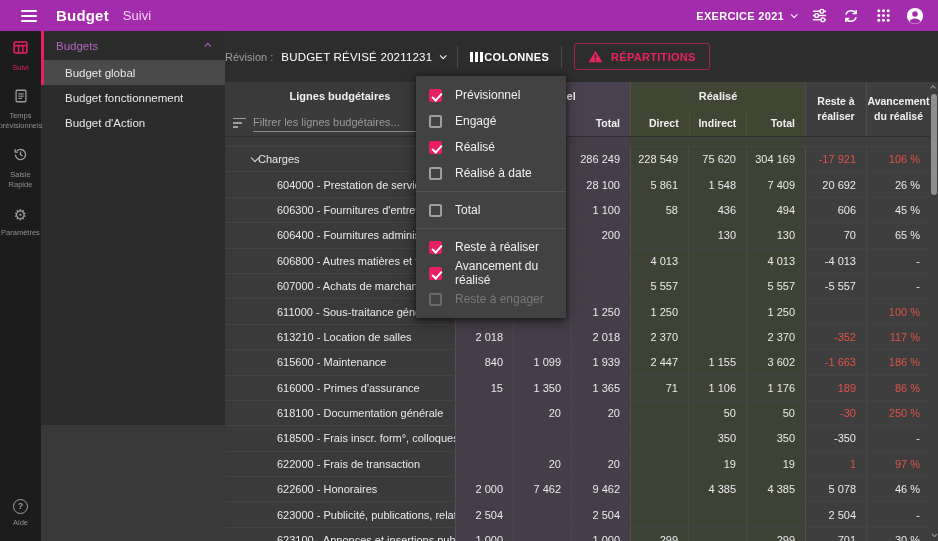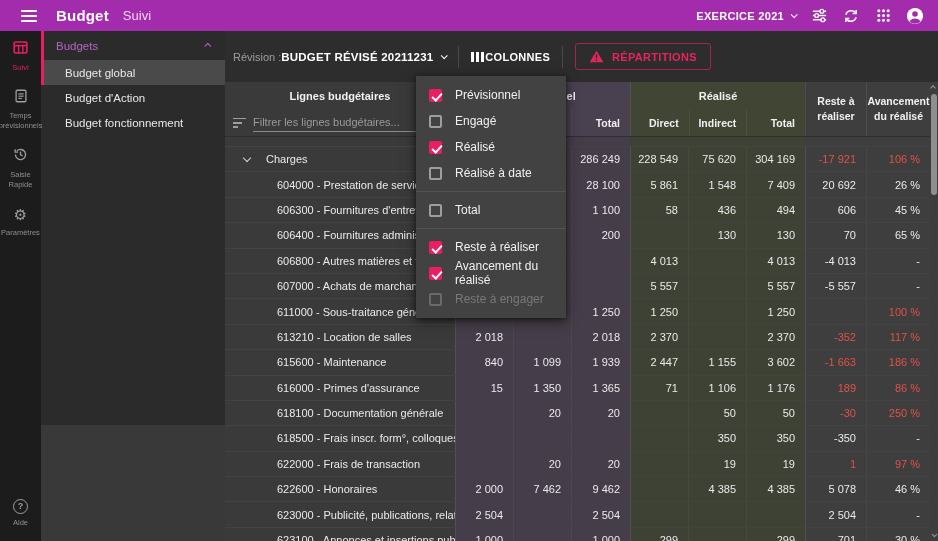--- a/index.html
+++ b/index.html
@@ -40,22 +40,22 @@
   .sb-header { height:29px; display:flex; align-items:center; justify-content:space-between;
     padding:0 14px 0 15px; color:#b465c4; font-size:11.5px; cursor:pointer; }
   .sb-item { height:25px; display:flex; align-items:center; padding-left:24px; color:#e8e8e8;
     font-size:11.5px; cursor:pointer; white-space:nowrap; }
   .sb-item.selected { background:#4a4a4a; }
 
   
   .main { position:absolute; left:225px; top:31px; width:713px; height:510px; background:#393939; }
 
   .toolbar { height:51px; background:#2d2d2d; display:flex; align-items:center; font-size:11px; }
-  .rev-label { color:#9e9e9e; margin-left:8px; }
-  .rev-value { color:#fff; font-weight:bold; font-size:11.5px; letter-spacing:.2px;
+  .rev-label { color:#9e9e9e; }
+  .rev-value { color:#fff; font-weight:normal; font-size:11.5px; margin-left:8px; letter-spacing:.2px;
     display:flex; align-items:center; gap:8px; cursor:pointer; }
   .tb-divider { width:1px; height:22px; background:#4a4a4a; margin:0 12px; }
   .btn-colonnes { display:flex; align-items:center; gap:1px; color:#fff; font-weight:bold;
     letter-spacing:.3px; cursor:pointer; background:none; border:none; font-size:11px;
     font-family:inherit; }
   .cols-icon { display:flex; gap:2px; }
   .cols-icon span { width:3px; height:10px; background:#fff; }
   .btn-repartitions { display:flex; align-items:center; gap:8px; color:#e8245e; font-weight:bold;
     letter-spacing:.3px; cursor:pointer; background:none; border:1px solid rgba(233,30,99,.65);
     border-radius:3px; padding:6px 13px; font-size:11px; font-family:inherit; }
@@ -86,21 +86,21 @@
     border-left:1px solid rgba(255,255,255,.08); padding:0 4px; }
   .th-reste { width:61px; } .th-avanc { width:64px; }
 
   .spacer-row { display:flex; height:10px; border-bottom:1px solid rgba(255,255,255,.06); }
   .sp { height:100%; }
 
   .tbody { overflow:hidden; height:394px; }
   .trow { display:flex; height:25.4px; border-bottom:1px solid rgba(255,255,255,.055); cursor:pointer; }
   .cell { display:flex; align-items:center; font-size:11px; color:#eaeaea; overflow:hidden; white-space:nowrap; }
   .cell.lab { width:230px; padding-left:52px; background:#3a3a3a; }
-  .trow.group .cell.lab { padding-left:19px; gap:16px; }
+  .trow.group .cell.lab { padding-left:27px; gap:0; }
   .cell.num { justify-content:flex-end; padding-right:10px; border-left:1px solid rgba(255,255,255,.05); }
   .c-prev { background:#453d49; } .c-real { background:#3d4235; } .c-plain { background:#3e3e3e; }
   .b-strong { border-left:1px solid rgba(255,255,255,.09) !important; }
   .w1{width:58px;} .w2{width:58px;} .w3{width:59px;} .w4{width:58px;} .w5{width:58px;} .w6{width:59px;} .w7{width:61px;} .w8{width:64px;}
   .red { color:#e05247; }
   .row-chev { width:6px; height:6px; border-right:1.7px solid #d5d5d5; border-bottom:1.7px solid #d5d5d5;
     transform:rotate(45deg); margin-top:-3px; flex:none; }
 
   
   .menu { position:absolute; left:191px; top:45px; width:150px; background:#424242; z-index:40;
@@ -229,24 +229,24 @@
     <div class="sb-accent"></div>
     <div class="sb-header">
       <span>Budgets</span>
       <span class="chev up"></span>
     </div>
     <div>
         <div class="sb-item selected">
           <span>Budget global</span>
         </div>
         <div class="sb-item">
+          <span>Budget fonctionnement</span>
+        </div>
+        <div class="sb-item">
           <span>Budget d'Action</span>
-        </div>
-        <div class="sb-item">
-          <span>Budget fonctionnement</span>
         </div>
       </div>
   </nav>
 
   <main class="main">
 
     <div class="toolbar">
       <span class="rev-label">Révision :</span>
       <div class="rev-value">
         <span>BUDGET RÉVISÉ 20211231</span>

